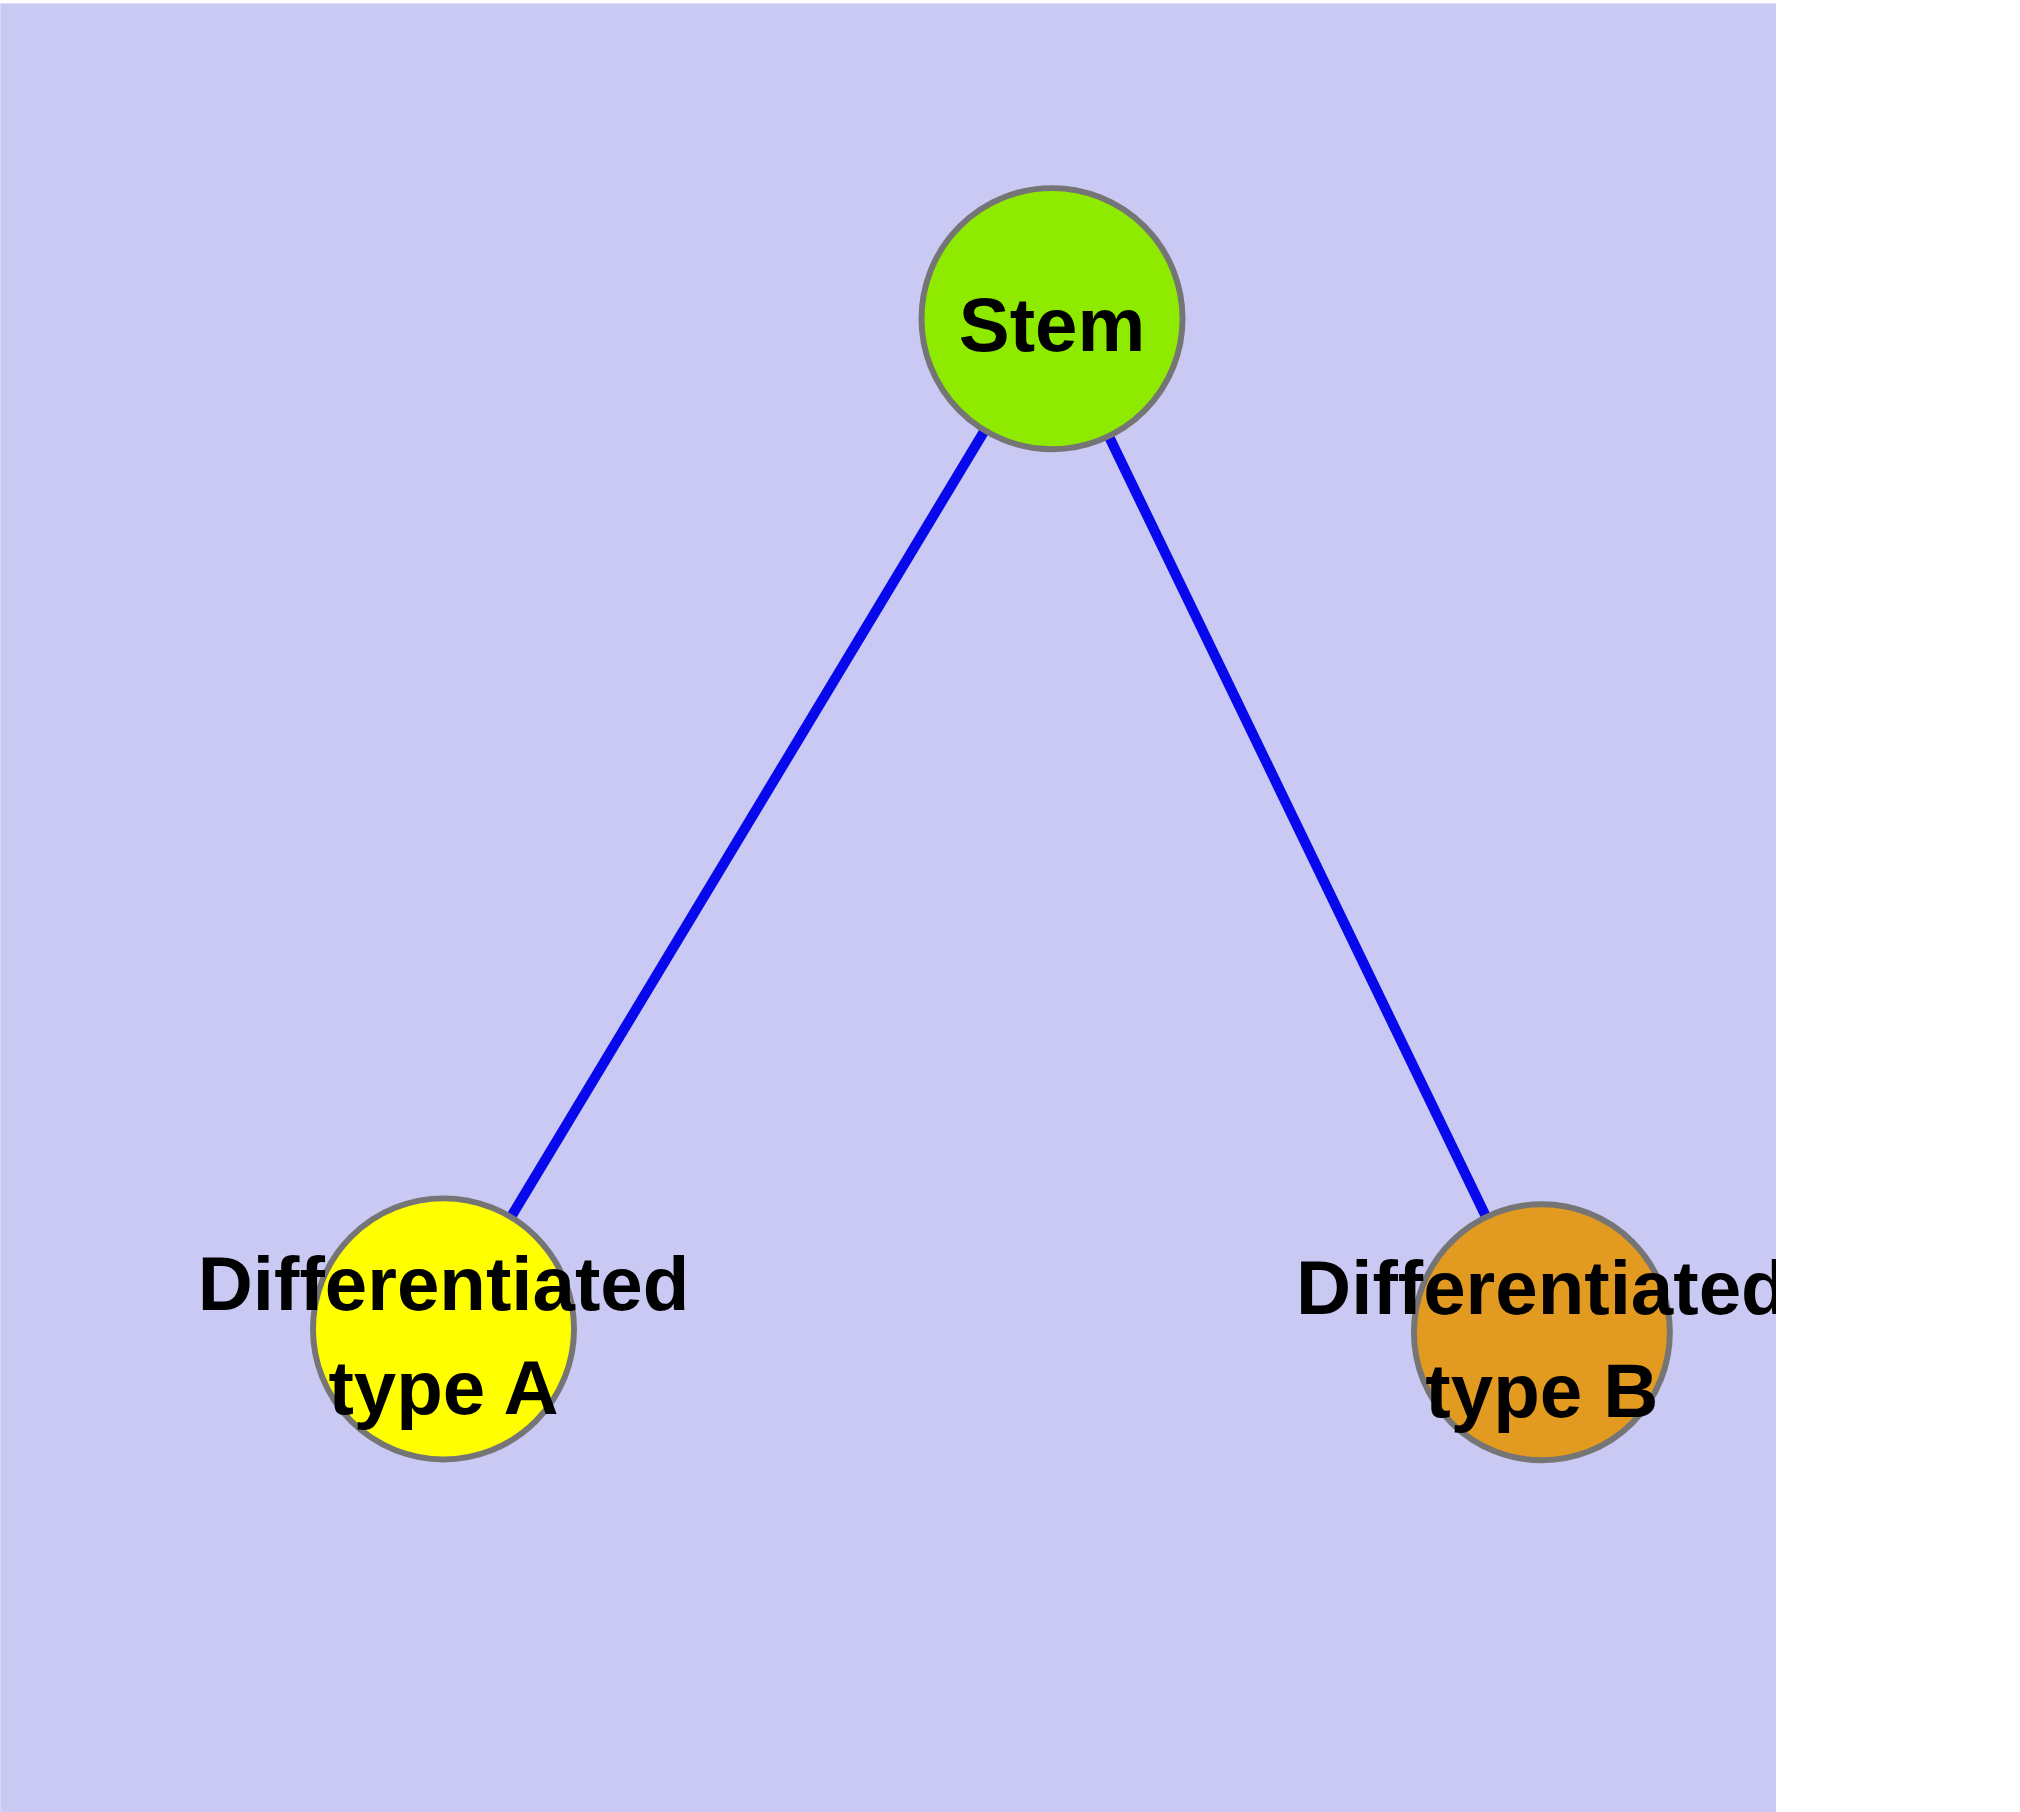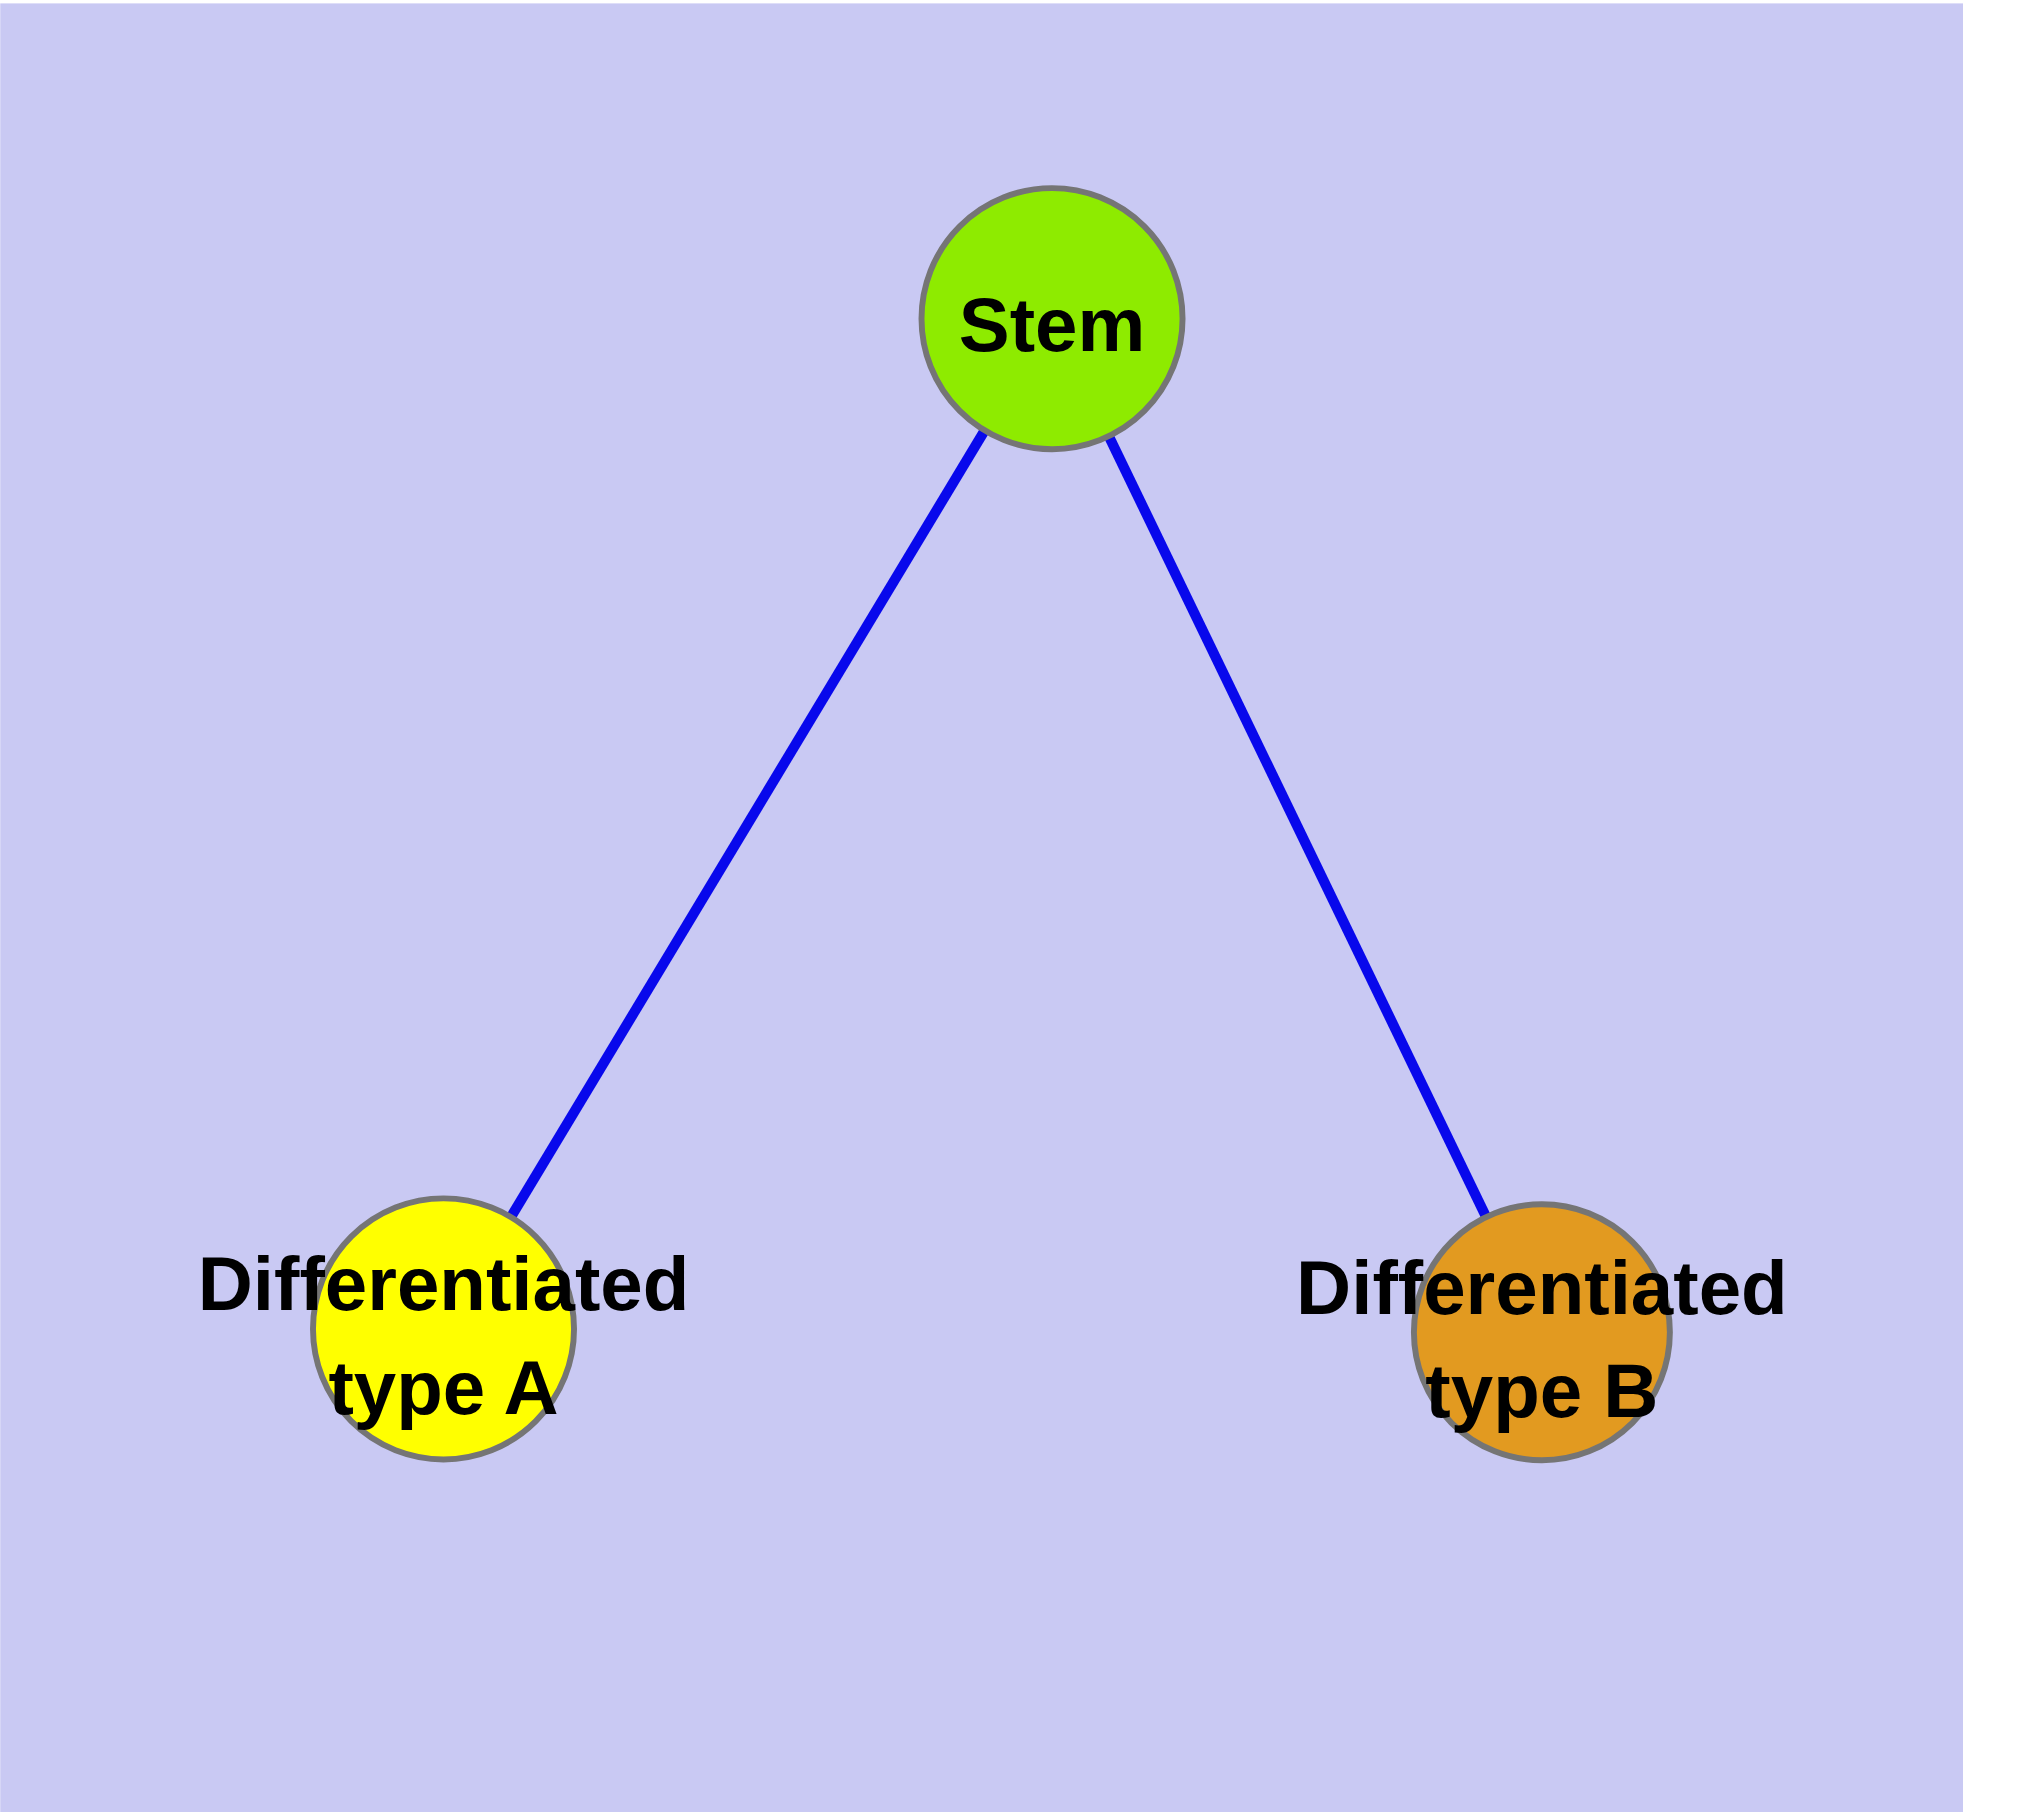--- a/index.html
+++ b/index.html
@@ -2,21 +2,21 @@
 <html style="font-size:13.6px"><head>
 <meta charset="utf-8">
 <style>
   html, body {
     margin: 0;
     padding: 0;
     background: #ffffff;
   }
   .canvas {
     position: relative;
-    width: 1963px;
+    width: 1776px;
     height: 1812px;
     background: #ffffff;
     overflow: hidden;
   }
   svg.graph {
     display: block;
     width: 2021px;
     height: 1812px;
   }
   .node-label {

